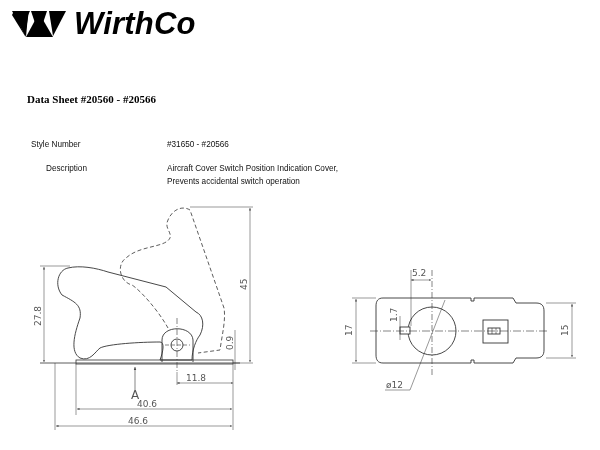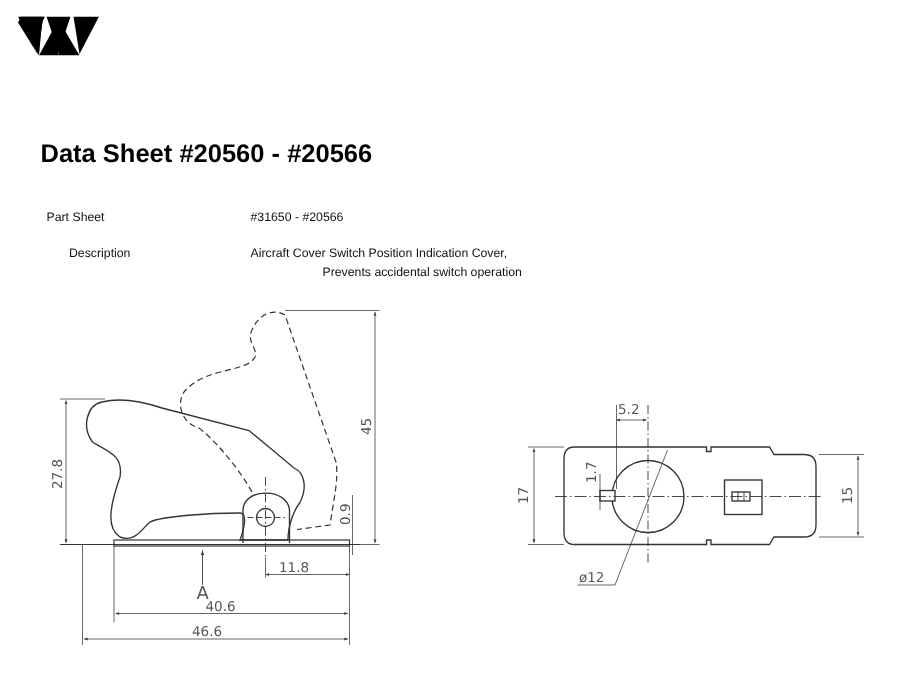--- a/index.html
+++ b/index.html
@@ -1,47 +1,48 @@
 <!DOCTYPE html>
 <html><head>
   <meta charset="utf-8">
   <style>
     html, body { margin: 0; padding: 0; background: #ffffff; }
     body { width: 600px; height: 450px; position: relative; overflow: hidden; font-family: "DejaVu Sans", sans-serif; color: #000; }
     .logo { position: absolute; left: 12px; top: 8px; height: 32px; display: flex; align-items: center; }
     .logo svg { display: block; }
     .logo-text { font-family: "Liberation Sans", sans-serif; font-weight: bold; font-style: italic; font-size: 31px; letter-spacing: 0.2px; margin-left: 8px; line-height: 32px; }
-    .title { position: absolute; left: 27px; top: 93px; font-family: Liberation Sans, sans-serif; font-weight: bold; font-size: 17px; }
+    .title { position: absolute; left: 27px; top: 93px; font-family: Liberation Serif, serif; font-weight: bold; font-size: 11px; }
     .spec { position: absolute; font-family: "Liberation Sans", sans-serif; font-size: 8.2px; line-height: 13px; color: #111; }
     .drawing { position: absolute; left: 0; top: 0; }
     .dim { font-family: "DejaVu Sans", sans-serif; font-size: 9px; fill: #555; }
   </style>
 </head>
 <body>
 
 <div class="logo">
   <svg width="54" height="26" viewBox="0 0 54 26">
     <polygon points="0,0 18,0 16,4 14,26" fill="#000"></polygon>
     <polygon points="0,0 14,26 4,26" fill="#000" opacity="0"></polygon>
     <polygon points="2,0 17,0 13,25" fill="#000"></polygon>
     <polygon points="2,0 13,25 0,4" fill="#000"></polygon>
     <polygon points="19,0 35,0 27,24" fill="#000"></polygon>
     <polygon points="37,0 54,0 41,25" fill="#000"></polygon>
     <polygon points="14,26 27,2 27,26" fill="#000"></polygon>
     <polygon points="27,2 41,26 27,26" fill="#000"></polygon>
   </svg>
+  <span class="logo-text">WirthCo</span>
 </div>
 
 <div class="title">Data Sheet #20560 - #20566</div>
 
-<div class="spec" style="left:31px; top:138px;">Part Sheet</div>
+<div class="spec" style="left:31px; top:138px;">Style Number</div>
 <div class="spec" style="left:167px; top:138px;">#31650 - #20566</div>
 <div class="spec" style="left:46px; top:162px;">Description</div>
 <div class="spec" style="left:167px; top:162px;">Aircraft Cover Switch Position Indication Cover,</div>
-<div class="spec" style="left:167px; top:175px;margin-left:48px;">Prevents accidental switch operation</div>
+<div class="spec" style="left:167px; top:175px;">Prevents accidental switch operation</div>
 
 <svg class="drawing" width="600" height="450" viewBox="0 0 600 450">
   <defs>
     <marker id="arr" markerWidth="6" markerHeight="6" refX="5" refY="3" orient="auto-start-reverse">
       <path d="M0,1 L5,3 L0,5 Z" fill="#444"></path>
     </marker>
   </defs>
 
   <g stroke="#333" fill="none" stroke-width="0.9">
 

